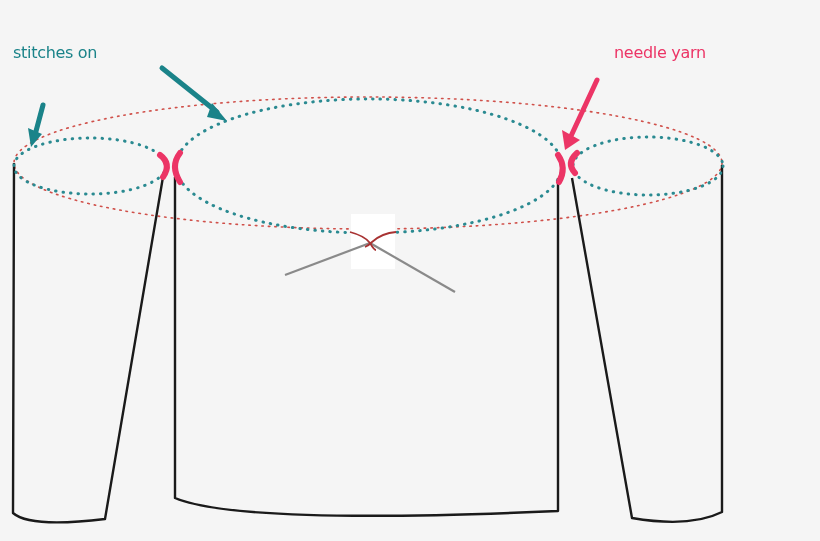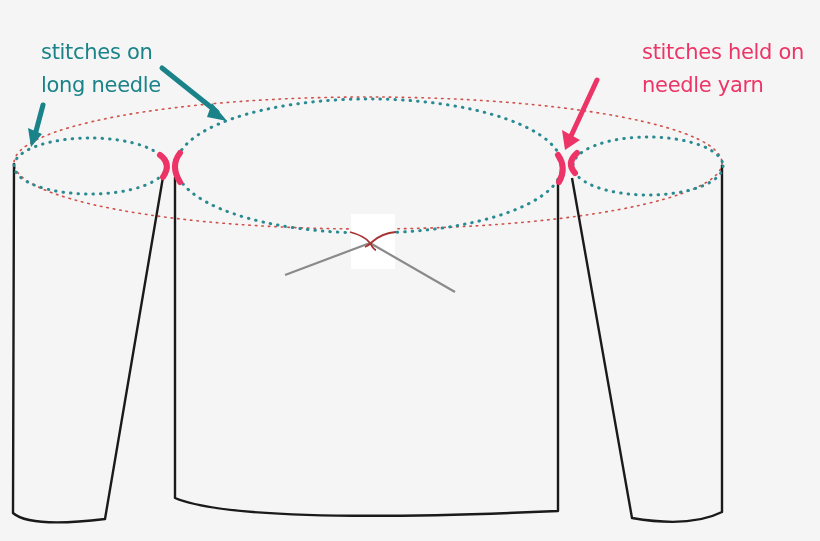--- a/index.html
+++ b/index.html
@@ -1,17 +1,17 @@
 <!DOCTYPE html>
 <html><head>
 <meta charset="utf-8">
 <style>
   html, body { margin: 0; padding: 0; }
   body { width: 820px; height: 541px; background: #f5f5f5; position: relative; overflow: hidden; font-family: "DejaVu Sans", sans-serif; }
-  .label { position: absolute; font-size: 21px; line-height: 33px; letter-spacing: -0.3px; margin-left: 28px; }
+  .label { position: absolute; font-size: 16px; line-height: 33px; letter-spacing: -0.3px; }
   .label-left { left: 13px; top: 36px; color: #1a8389; }
   .label-right { left: 614px; top: 36px; color: #ec3566; }
   svg { position: absolute; left: 0; top: 0; }
 </style>
 </head>
 <body>
 
 <svg width="820" height="541" viewBox="0 0 820 541">
 
   <ellipse cx="368" cy="163" rx="354" ry="66" fill="none" stroke="#d0504a" stroke-width="1.6" stroke-dasharray="1.5 5" stroke-linecap="round"></ellipse>
@@ -54,19 +54,17 @@
   </g>
 
   <g stroke="#ec3566" fill="#ec3566">
     <line x1="597" y1="80" x2="571" y2="136" stroke-width="5" stroke-linecap="round"></line>
     <polygon points="562,130 580,140 565,150" stroke="none"></polygon>
   </g>
 </svg>
 
 <div class="label label-left">
   <div>stitches on</div>
-  <div>long needle</div>
 </div>
 
 <div class="label label-right">
-  <div>stitches held on</div>
   <div>needle yarn</div>
 </div>
 
 </body></html>

